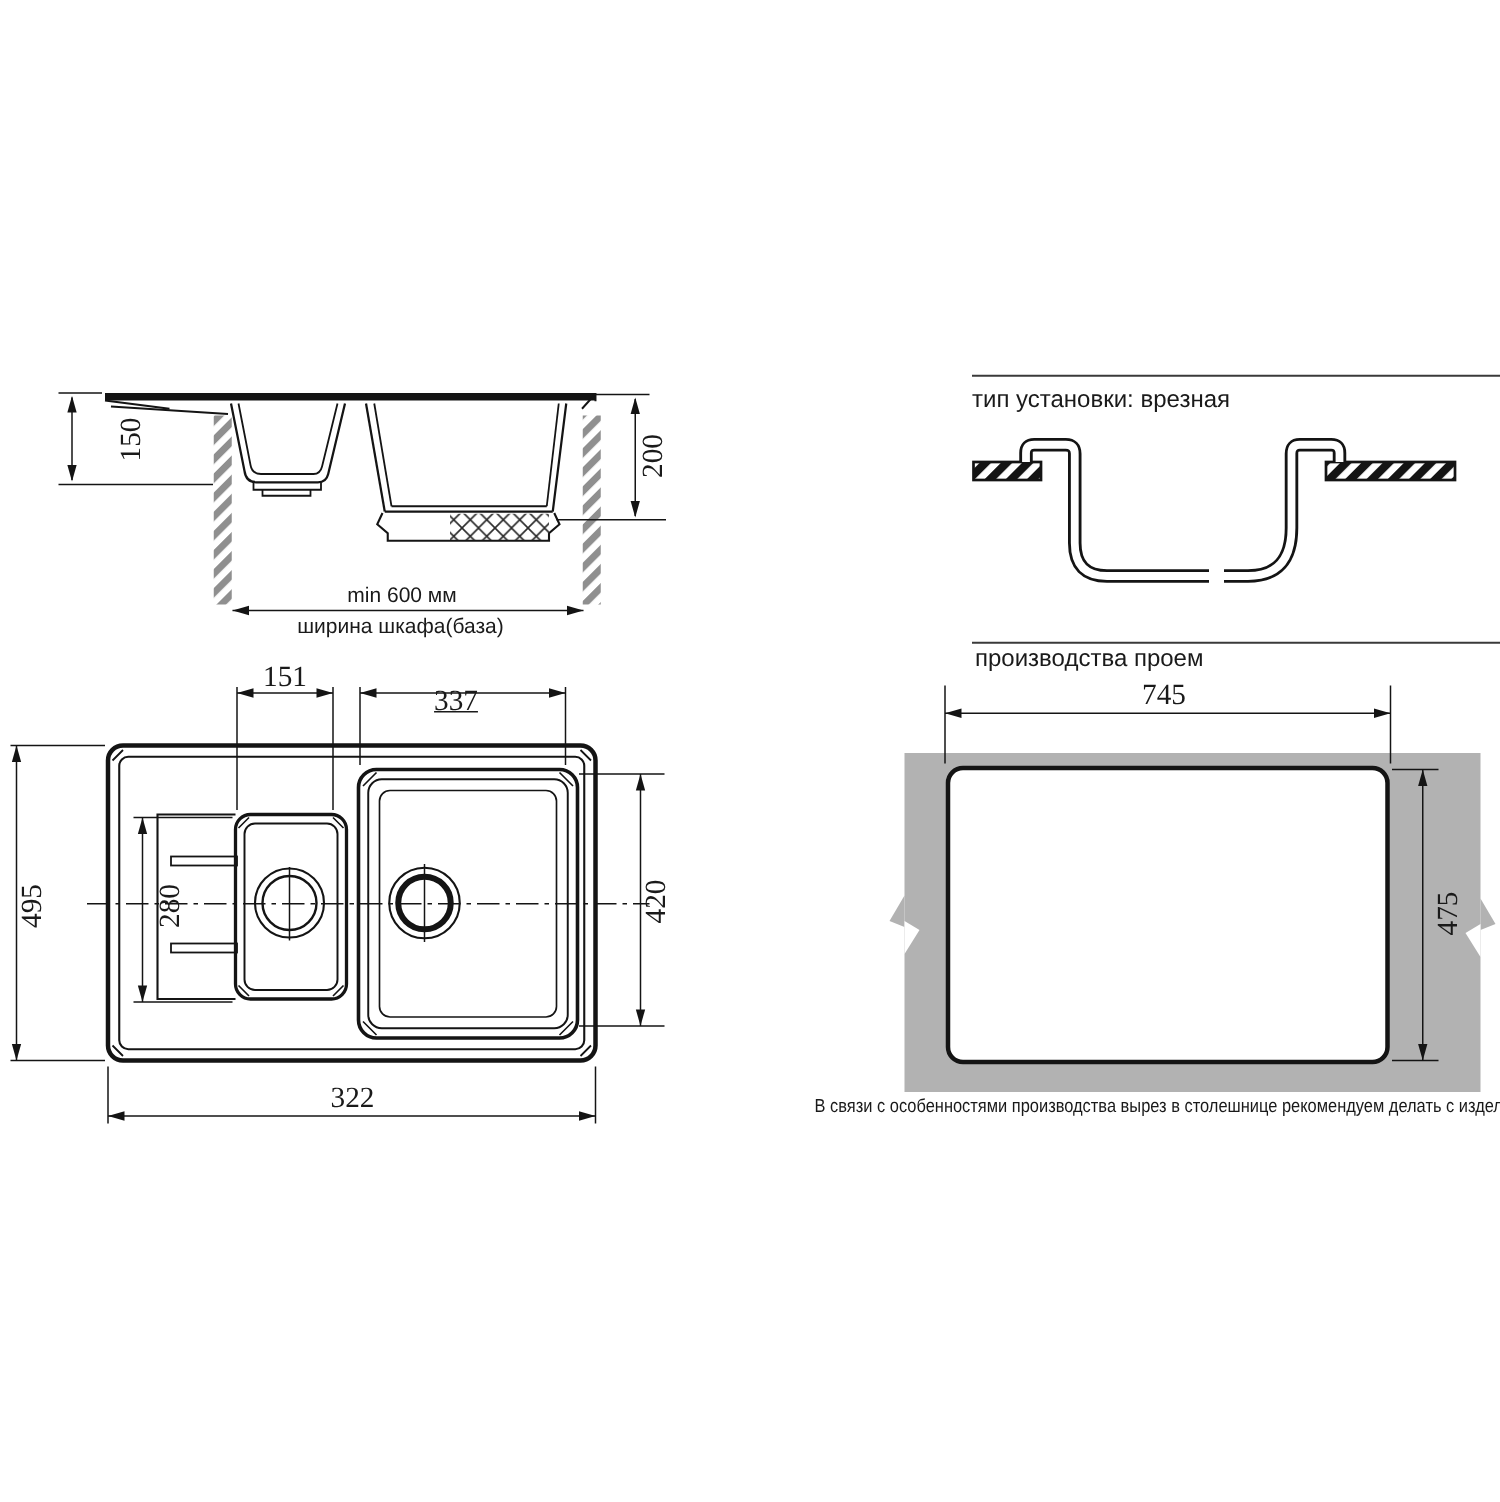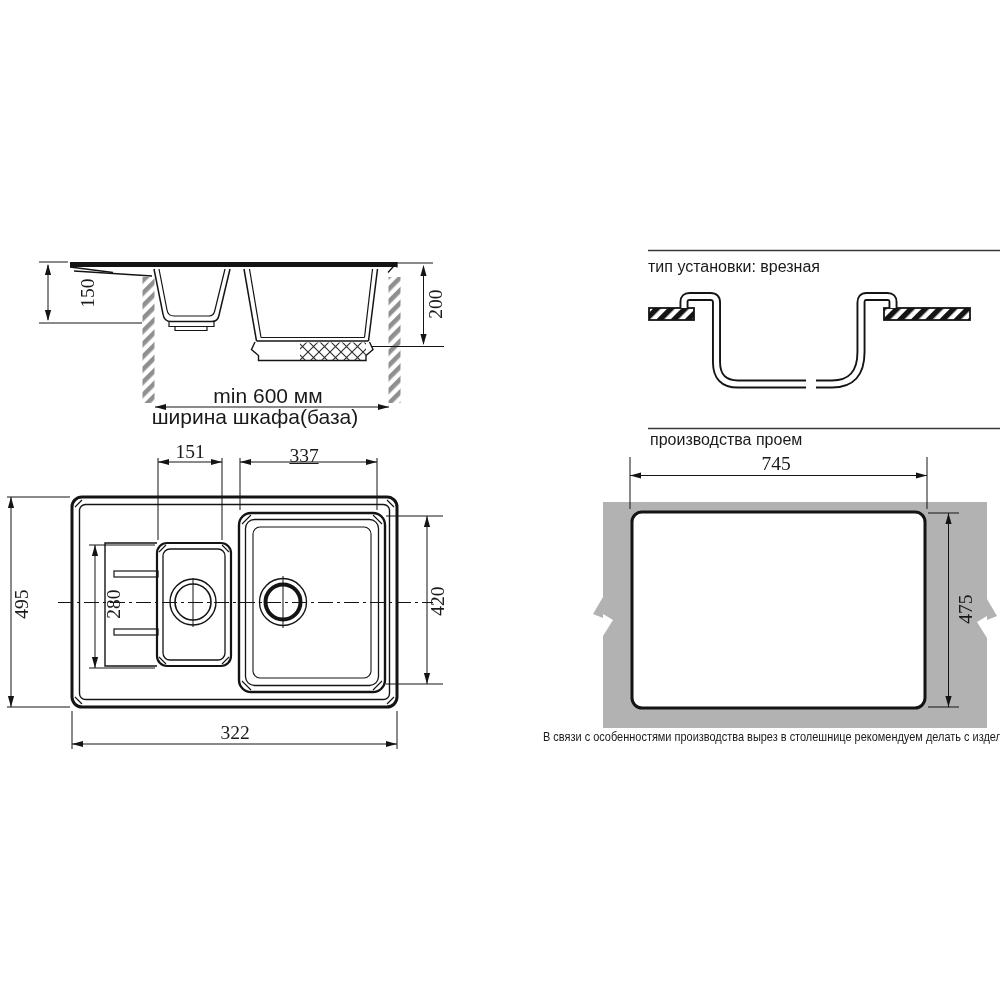--- a/index.html
+++ b/index.html
@@ -3,21 +3,21 @@
 <meta charset="utf-8">
 <style>
   html,body{margin:0;padding:0;background:#fff;}
   .canvas{position:relative;width:1000px;height:1001px;background:#fff;overflow:hidden;
           font-family:"Liberation Sans","DejaVu Sans",sans-serif;color:#1a1a1a;}
   .layer{position:absolute;left:0;top:0;width:1000px;height:1001px;}
   .txt{position:absolute;white-space:nowrap;color:#1a1a1a;}
   .dim{font-family:"Liberation Serif","DejaVu Serif",serif;font-size:19.5px;
        transform:translate(-50%,-50%);}
   .dim.rot{transform:translate(-50%,-50%) rotate(-90deg);}
-  .lbl{font-size:21px;transform:translate(-50%,-50%);}
+  .lbl{font-size:14px;transform:translate(-50%,-50%);}
   .title{font-size:16px;}
   .note{font-size:12.6px;transform:scaleX(0.87);transform-origin:left center;}
 </style>
 </head>
 <body>
 
 <div class="canvas">
 
   <svg class="layer" viewBox="0 0 1000 1001">
     <defs>
@@ -200,27 +200,27 @@
         <line x1="948.5" y1="513" x2="948.5" y2="707"></line>
         <polygon points="948.5,513 945.4,524 951.6,524" fill="#141414" stroke="none"></polygon>
         <polygon points="948.5,707 945.4,696 951.6,696" fill="#141414" stroke="none"></polygon>
       </g>
     </g>
   </svg>
 
   <span class="txt dim rot" style="left:88px;top:293px;">150</span>
   <span class="txt dim rot" style="left:436px;top:304px;">200</span>
   <span class="txt lbl" style="left:268px;top:396px;">min 600 мм</span>
-  <span class="txt lbl" style="left:255px;top:417px;">ширина шкафа(база)</span>
+  <span class="txt lbl" style="left:267px;top:417px;">ширина шкафа(база)</span>
 
   <span class="txt title" style="left:648px;top:258px;">тип установки: врезная</span>
   <span class="txt title" style="left:650px;top:431px;">производства проем</span>
 
   <span class="txt dim" style="left:190px;top:452px;">151</span>
-  <span class="txt dim" style="left:304px;top:456px;text-decoration:underline;">337</span>
+  <span class="txt dim" style="left:304px;top:468px;text-decoration:underline;">337</span>
   <span class="txt dim rot" style="left:22px;top:604px;">495</span>
   <span class="txt dim rot" style="left:114px;top:604px;">280</span>
   <span class="txt dim rot" style="left:438px;top:601px;">420</span>
   <span class="txt dim" style="left:235px;top:733px;">322</span>
 
   <span class="txt dim" style="left:776px;top:464px;">745</span>
   <span class="txt dim rot" style="left:966px;top:609px;">475</span>
 
   <span class="txt note" style="left:543px;top:730px;">В связи с особенностями производства вырез в столешнице рекомендуем делать с изделия.</span>
 </div>

